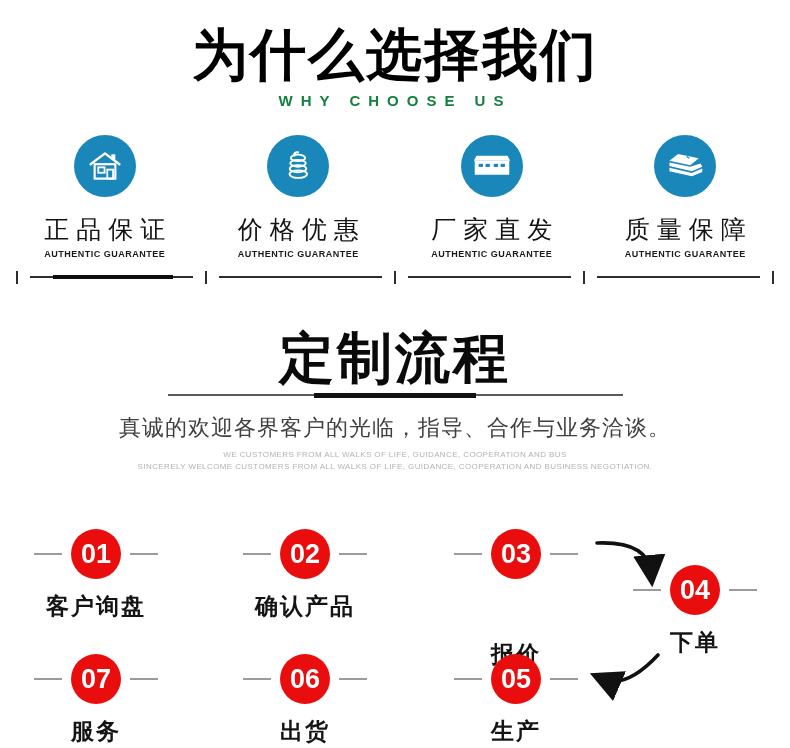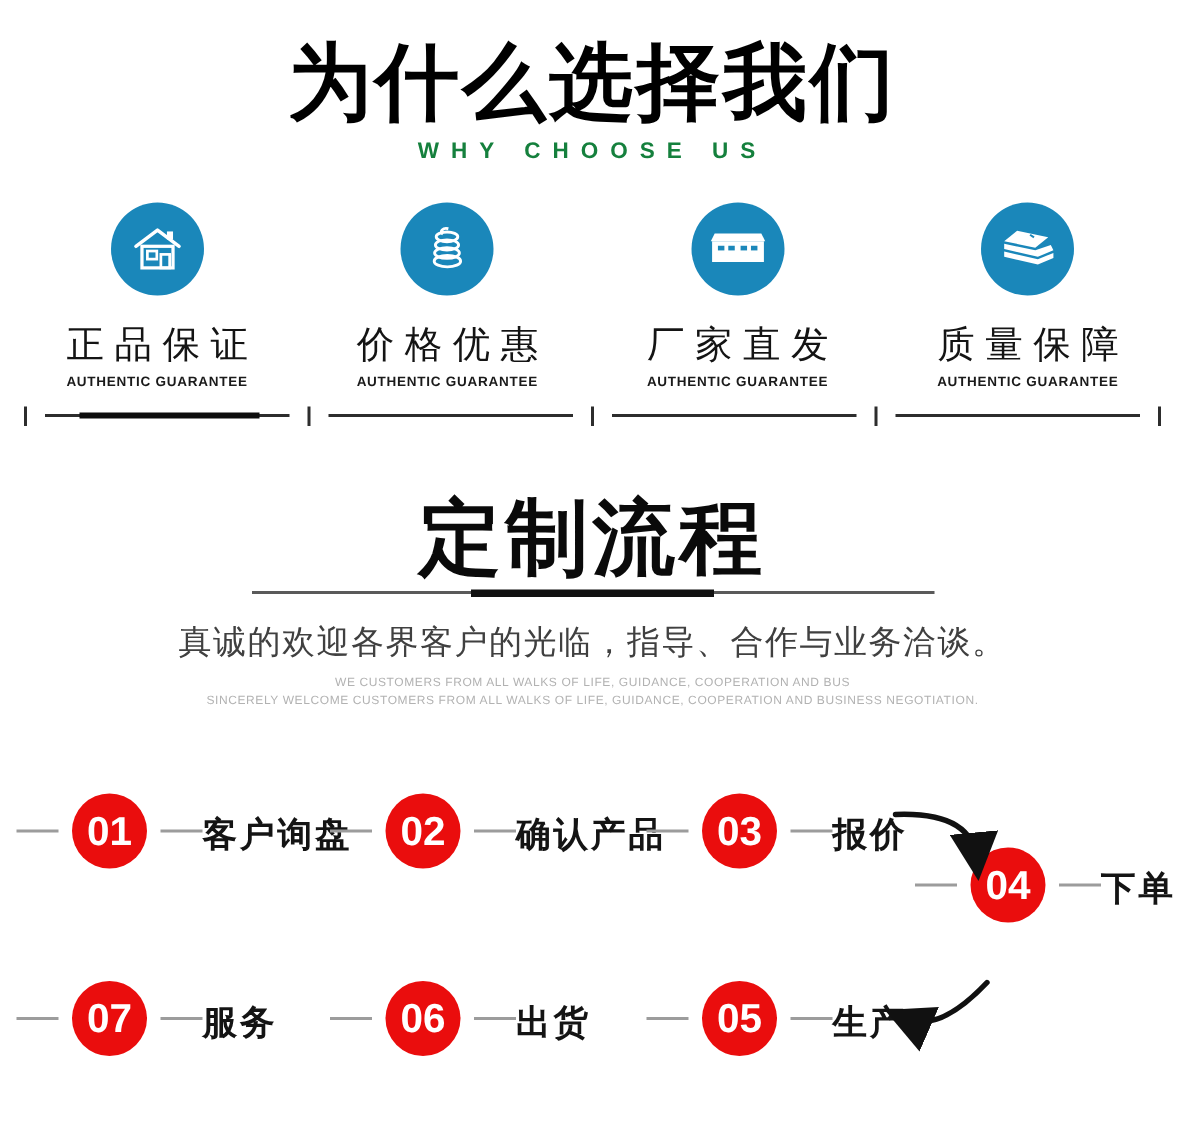--- a/index.html
+++ b/index.html
@@ -34,21 +34,21 @@
   .title-underline .thin { position:absolute; left:0; right:0; top:1px; height:2px; background:#5a5a5a; }
   .title-underline .bold { position:absolute; left:50%; transform:translateX(-50%);
     top:0; width:162px; height:5px; background:#111; }
   .welcome-cn { margin-top:14px; text-align:center; font-size:22px; color:#404040;
     letter-spacing:1px; font-weight:500; }
   .welcome-en { margin-top:6px; text-align:center; font-size:8px; color:#b2b2b2;
     letter-spacing:0.4px; line-height:1.5; }
 
   
   .process-canvas { position:relative; height:278px; margin-top:24px; }
-  .step { position:absolute; width:170px; display:flex; flex-direction:row; align-items:flex-start; }
+  .step { position:absolute; width:170px; display:flex; flex-direction:column; align-items:center; }
   .step-row { display:flex; align-items:center; }
   .dash { width:28px; height:2px; background:#9c9c9c; flex:0 0 auto; }
   .step-circle { width:50px; height:50px; border-radius:50%; background:#ea0d0d;
     color:#fff; display:flex; align-items:center; justify-content:center;
     font-size:27px; font-weight:700; margin:0 9px; letter-spacing:0; }
   .step-label { margin-top:12px; font-size:23px; color:#141414; font-weight:600;
     letter-spacing:2px; white-space:nowrap; }
   .arrow-layer { position:absolute; left:0; top:0; width:790px; height:278px; }
 </style>
 </head>
@@ -162,21 +162,21 @@
     <div class="step-row">
       <span class="dash"></span>
       <div class="step-circle">
           <span>02</span>
         </div>
       <span class="dash"></span>
     </div>
     <div class="step-label">确认产品</div>
   </div>
 
-  <div class="step" style="left:431px; top:32px;">
+  <div class="step" style="left:431px; top:32px;gap:48px;">
     <div class="step-row">
       <span class="dash"></span>
       <div class="step-circle">
           <span>03</span>
         </div>
       <span class="dash"></span>
     </div>
     <div class="step-label">报价</div>
   </div>
 

